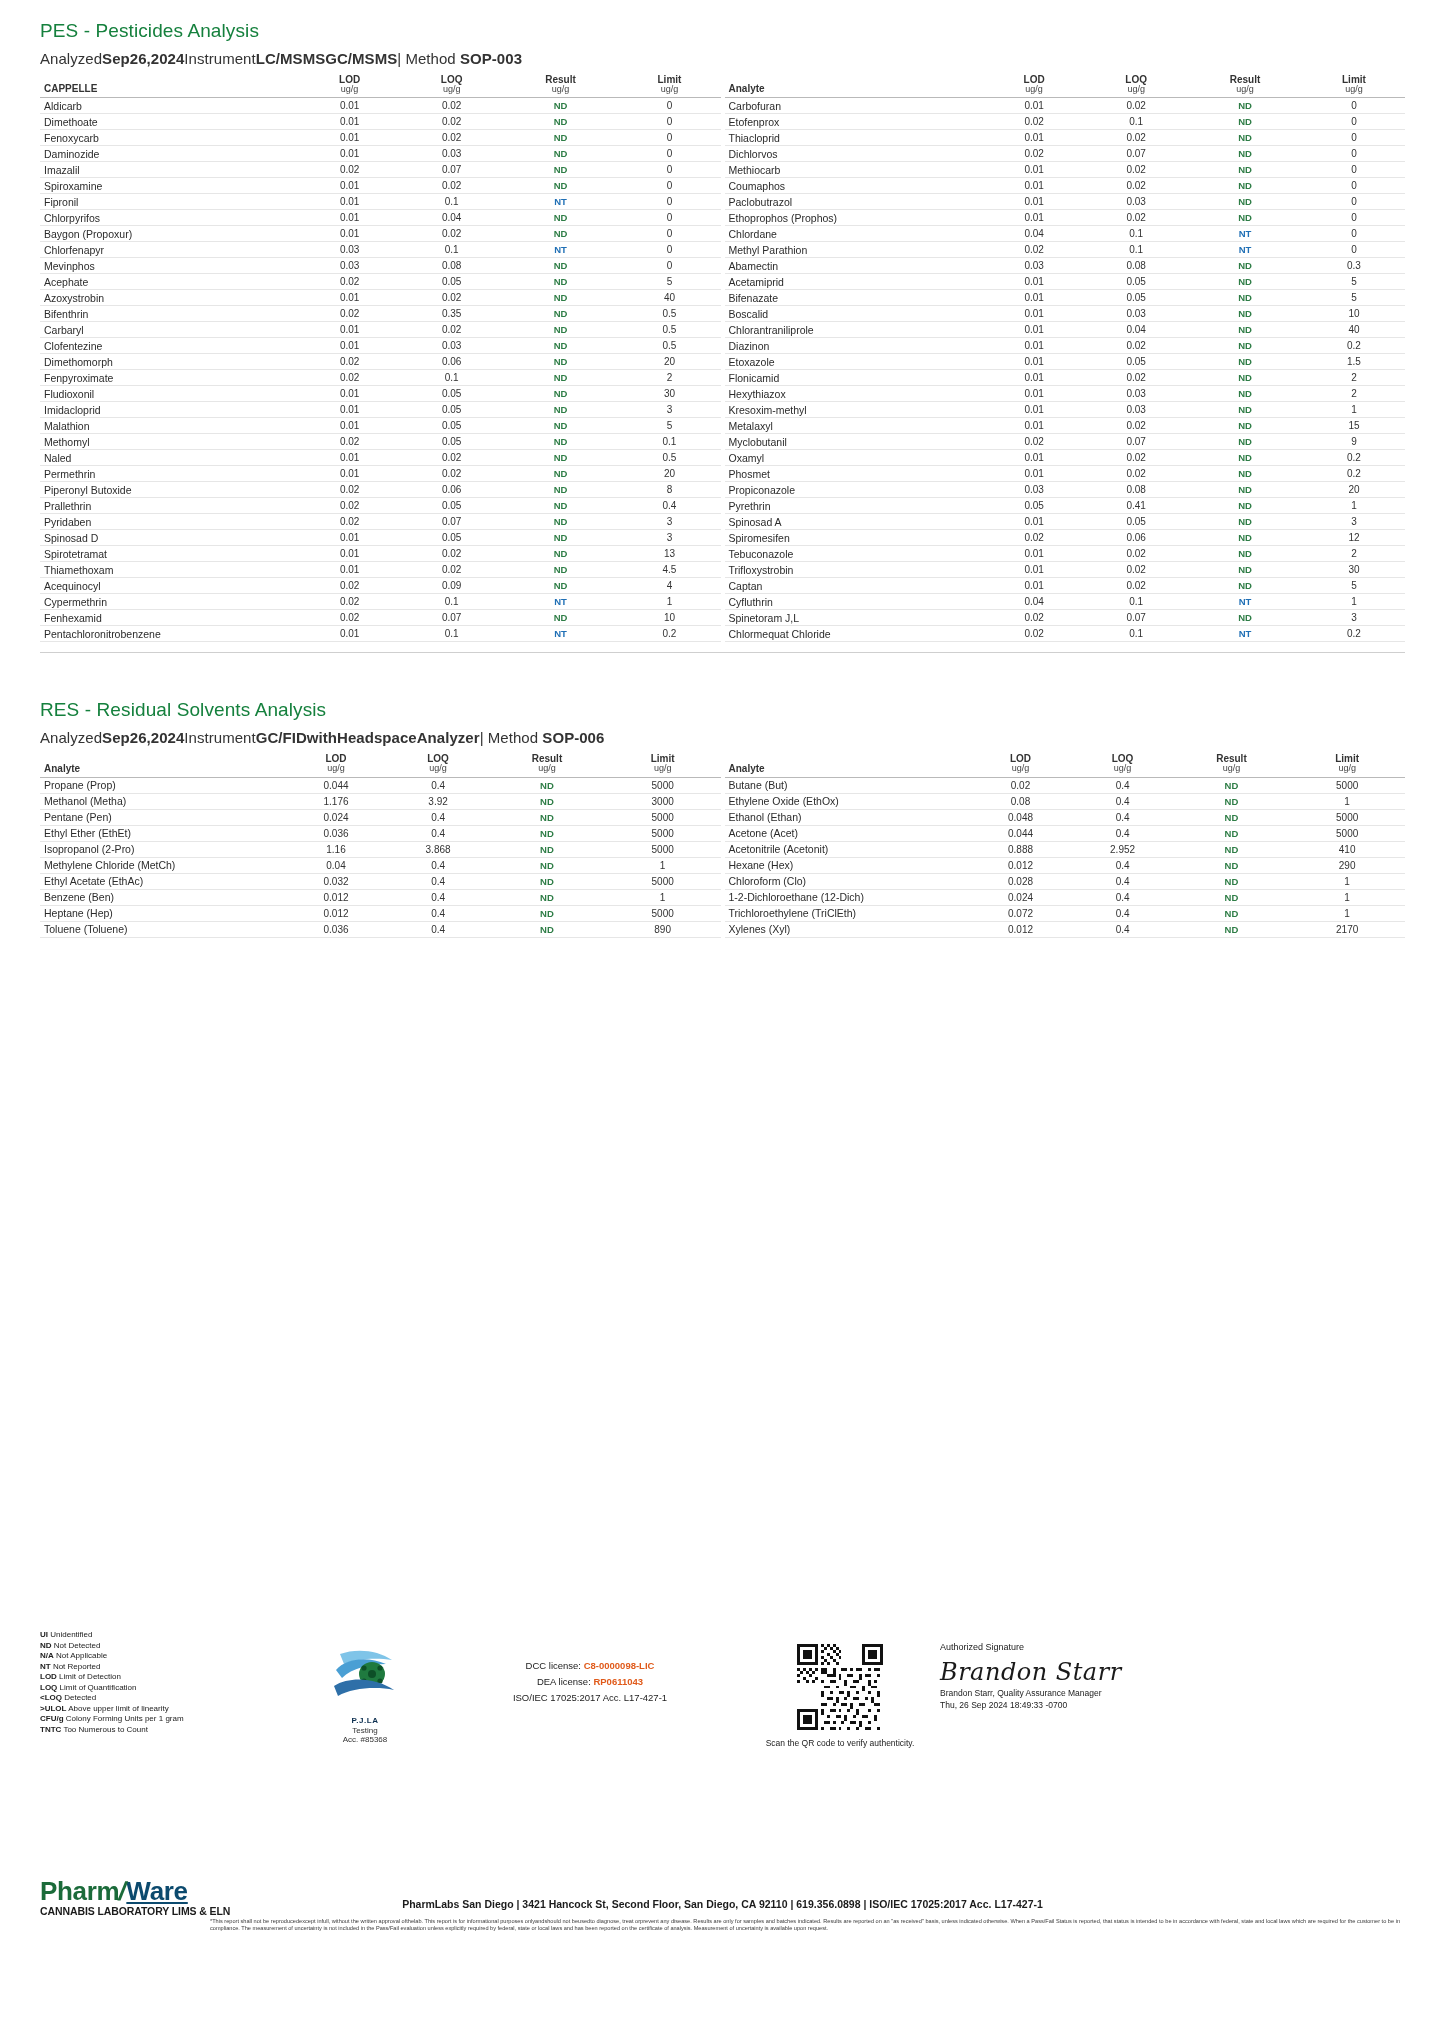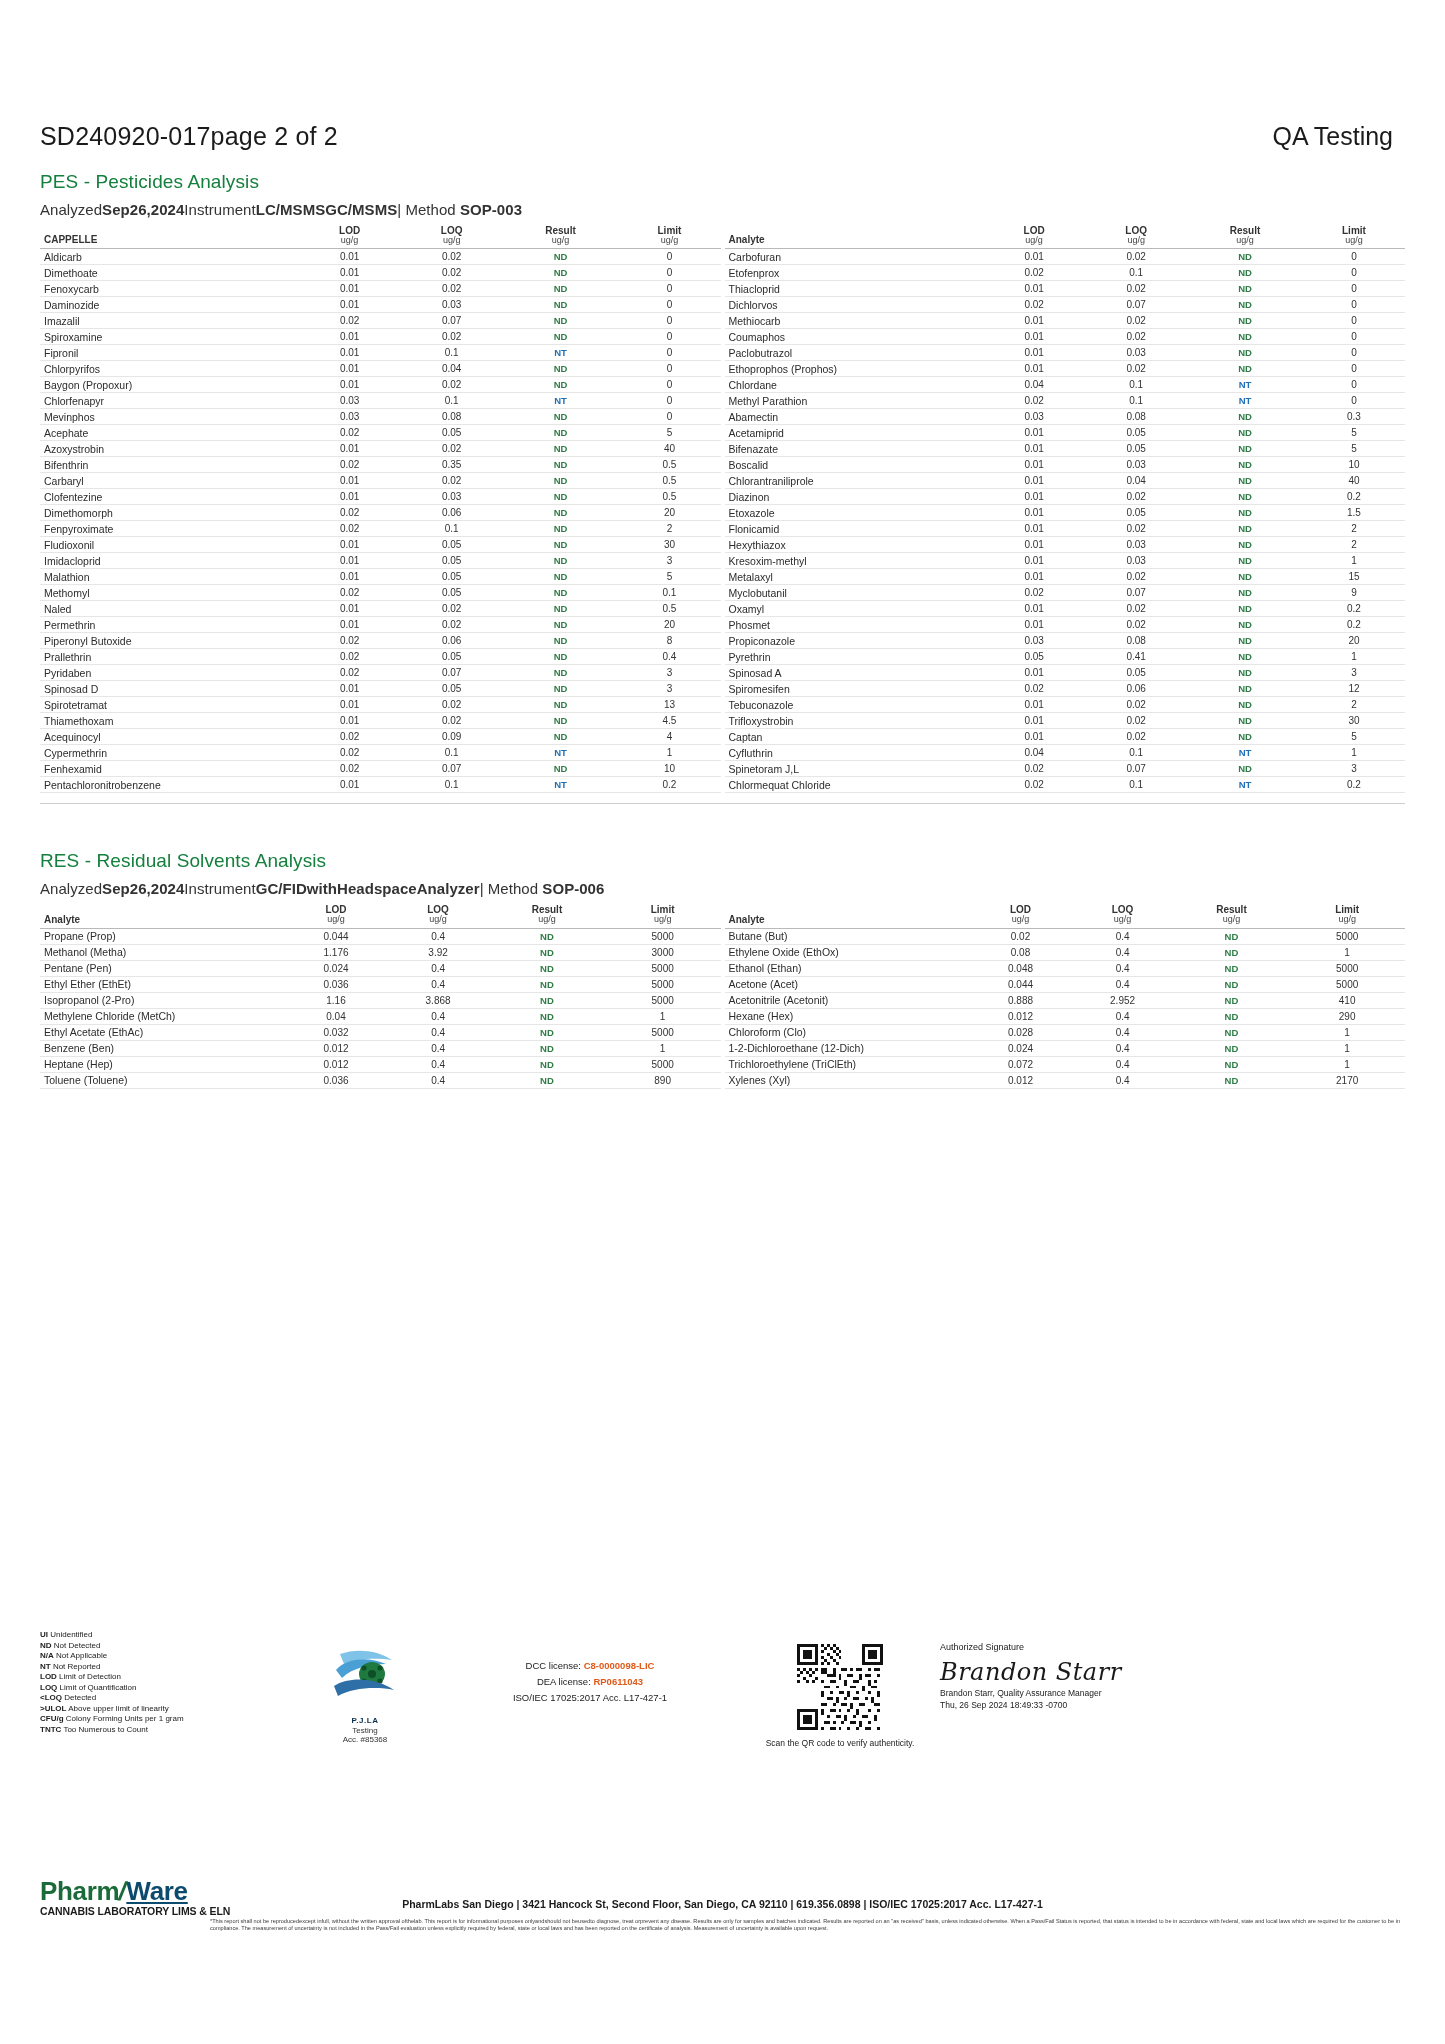--- a/index.html
+++ b/index.html
@@ -89,24 +89,20 @@
   .disclaimer{position:absolute;left:170px;top:170px;width:1190px;text-align:justify;font-size:5.6px;line-height:1.25;color:#3a3a3a;}
 
   .footer2{position:relative;height:120px;}
 </style>
 </head>
 <body>
 
 <div class="page">
   <div class="inner">
 
-    <div class="doc-header">
-      <div class="doc-id">SD240920-017page 2 of 2</div>
-      <div class="qa-title">QA Testing</div>
-    </div>
 
     <div class="section">
       <div class="section-title">PES - Pesticides Analysis</div>
       <div class="section-meta">
         <span>Analyzed</span><b>Sep26,2024</b><span>Instrument</span><b>LC/MSMSGC/MSMS</b><span>| Method </span><b>SOP-003</b>
       </div>
 
       <div class="pair">
         <div class="halftable">
           <table class="pes" id="pes-left">

